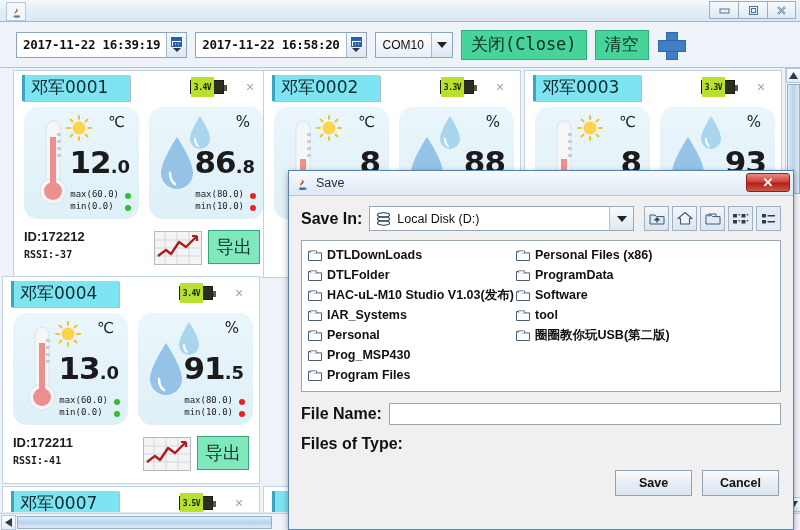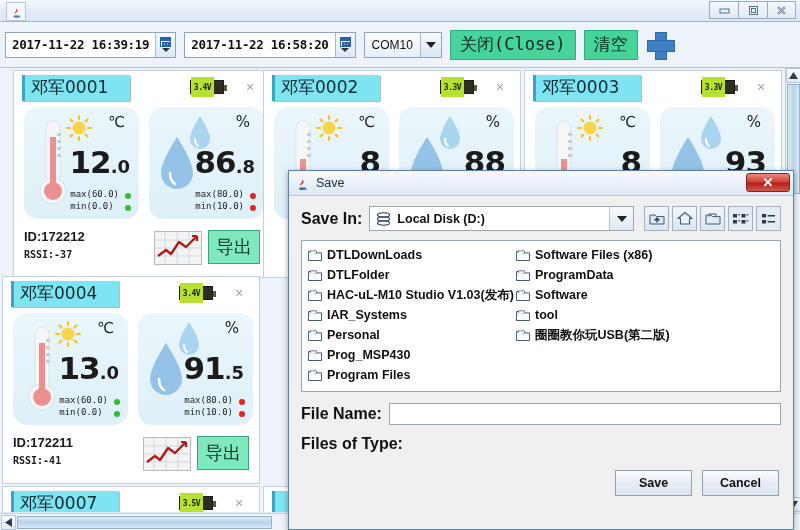--- a/index.html
+++ b/index.html
@@ -45,21 +45,21 @@
     border: 1px solid #b9c8d8;
     background: #f3f7fb;
     display:flex; align-items:center; justify-content:center;
   }
 
   
   .toolbar {
     position: absolute; left: 0; top: 22px; width: 800px; height: 46px;
     background: #eef3f9;
     border-bottom: 1px solid #b3c4d6;
-    display: flex; align-items: center; padding-left: 5px; gap: 8px;
+    display: flex; align-items: center; padding-left: 16px; gap: 8px;
   }
   .datefield {
     display: flex; align-items: stretch; height: 26px;
     border: 1px solid #8ea5bd; background: #ffffff;
   }
   .datefield .dtext {
     font-family: "DejaVu Sans Mono", monospace;
     font-size: 12.5px; font-weight: bold; color: #111;
     padding: 0 6px; display: flex; align-items: center;
     white-space: nowrap; letter-spacing: -0.3px;
@@ -314,21 +314,21 @@
   .row-savein { display:flex; align-items:center; gap: 7px; }
   .lbl { font-size: 16px; color:#111; font-weight: bold; white-space: nowrap;}
   .savein-combo {
     flex: 1; height: 25px;
     border: 1px solid #9aa7b4;
     background: #ffffff;
     display:flex; align-items:center;
     position: relative;
   }
   .savein-combo .disk-ico { margin-left: 6px; }
-  .savein-combo .txt { font-size: 12.5px; color:#111; margin-left: 6px; font-weight: bold;}
+  .savein-combo .txt { font-size: 12.5px; color:#111; margin-left: 6px; font-weight: normal;}
   .savein-combo .cbtn2 {
     position:absolute; right:0; top:0; bottom:0; width: 24px;
     background: linear-gradient(180deg,#f7fafd,#dde8f2);
     border-left: 1px solid #b5c2cf;
     display:flex;align-items:center;justify-content:center;
   }
   .nav-icons { display:flex; gap: 3px; margin-left: 3px; }
   .nav-ic {
     width: 25px; height: 25px;
     background: linear-gradient(180deg,#f3f7fb,#dbe5ef);
@@ -871,21 +871,21 @@
               </svg>
             <span>Program Files</span>
           </div>
         </div>
         <div class="fl-col c2">
           <div class="fl-item">
             <svg class="folder-ico" width="14" height="12" viewBox="0 0 14 12">
                 <path d="M.5 2.5h4.2l1.2 1.4H13.5v7.6H.5z" fill="#fdfefe" stroke="#47607a"></path>
                 <path d="M2.5 3.9V1.8h6v2.1" fill="#fff" stroke="#47607a" stroke-width=".8"></path>
               </svg>
-            <span>Software Files (x86)</span>
+            <span>Personal Files (x86)</span>
           </div>
           <div class="fl-item">
             <svg class="folder-ico" width="14" height="12" viewBox="0 0 14 12">
                 <path d="M.5 2.5h4.2l1.2 1.4H13.5v7.6H.5z" fill="#fdfefe" stroke="#47607a"></path>
                 <path d="M2.5 3.9V1.8h6v2.1" fill="#fff" stroke="#47607a" stroke-width=".8"></path>
               </svg>
             <span>ProgramData</span>
           </div>
           <div class="fl-item">
             <svg class="folder-ico" width="14" height="12" viewBox="0 0 14 12">

